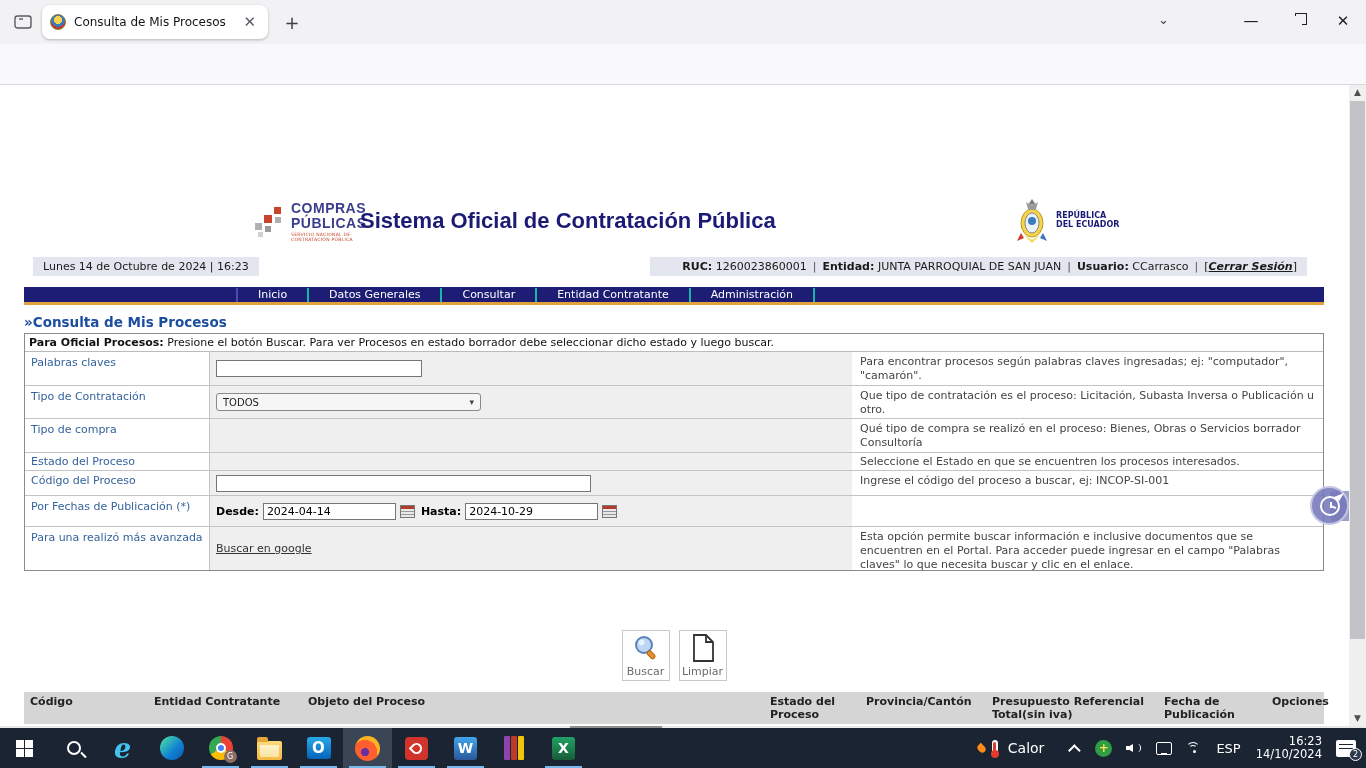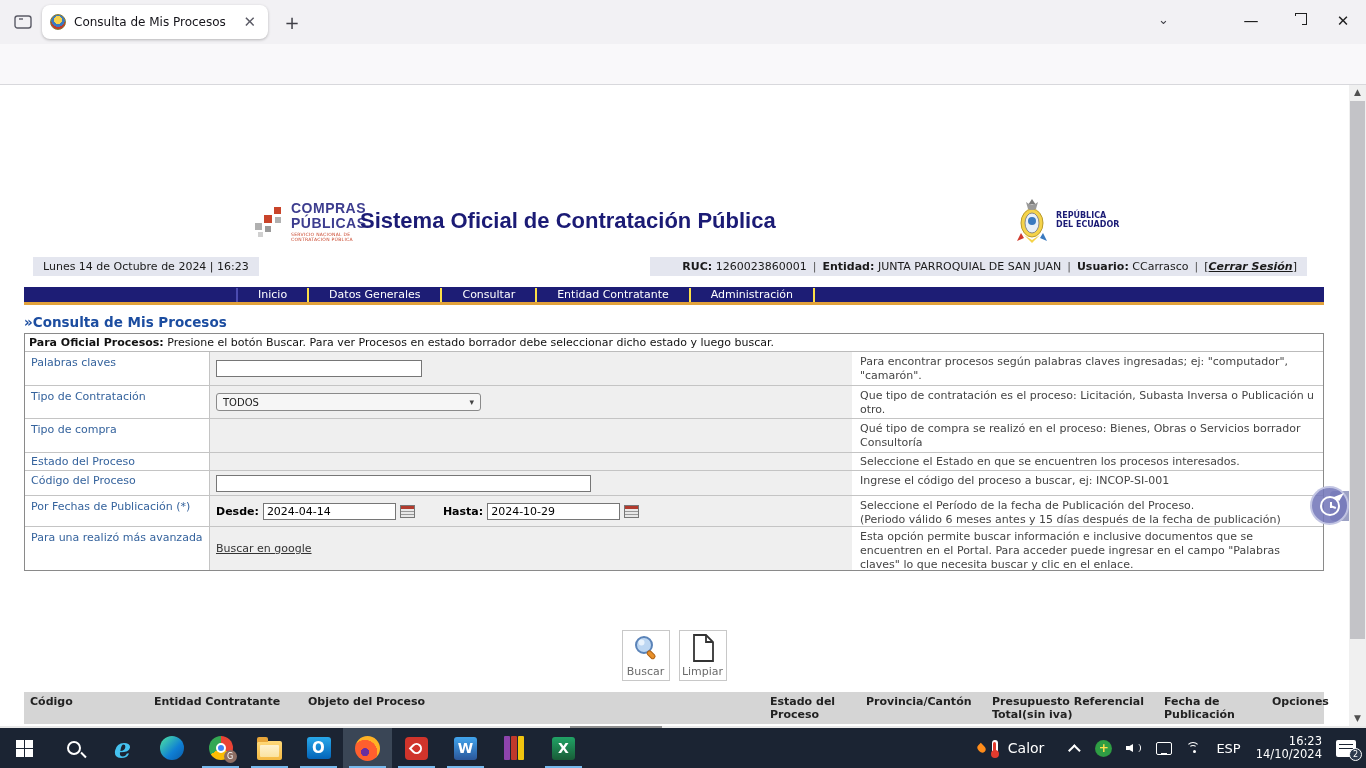--- a/index.html
+++ b/index.html
@@ -63,21 +63,21 @@
   .chip { position:absolute; top:172px; height:19px; background:#e4e6ef; font-size:11px; color:#1a1a1a;
           display:flex; align-items:center; padding:0 10px; }
   #chip-date { left:33px; }
   #chip-session { right:59px;padding-left:32px; }
   #chip-session b { font-weight:bold; }
   #chip-session .sep { margin:0 6px; color:#555; }
   #chip-session a { color:#1a1a1a; font-weight:bold; text-decoration:underline;font-style:italic; }
 
   #navbar { position:absolute; left:24px; top:202px; width:1300px; height:18px; background:#1d1d75;
             border-bottom:3px solid #e2a23b; display:flex; align-items:center; padding-left:212px; }
-  .nav-item { color:#fff; font-size:11px; padding:0 20px; border-right:2px solid #fde047; height:14px; line-height:14px; white-space:nowrap; }
+  .nav-item { color:#fff; font-size:11px; padding:0 20px; border-right:2px solid #14b8a6; height:14px; line-height:14px; white-space:nowrap; }
   .nav-item:first-child { border-left:2px solid #4b4bb0; }
 
   .page-title { position:absolute; left:24px; top:229px; width:1300px; font-size:13.5px; font-weight:bold;
                 color:#1c4da0; border-bottom:1px solid #3a5aa8; padding-bottom:3px; }
 
   #formbox { position:absolute; left:24px; top:248px; width:1300px; border:1px solid #8a8a8a; background:#fff; font-size:11px; }
   .instr { padding:2px 4px; color:#111; border-bottom:1px solid #bbb; }
   .frow { display:flex; border-bottom:1px solid #c4c4c4; }
   .frow:last-child { border-bottom:none; }
   .fl { width:185px; color:#35639d; padding:4px 6px; border-right:1px solid #c4c4c4; }
@@ -351,28 +351,24 @@
         </div>
       <div class="fh" style="padding-top:3px">Ingrese el código del proceso a buscar, ej: INCOP-SI-001</div>
     </div>
 
     <div class="frow" style="height:31px">
       <div class="fl">Por Fechas de Publicación (*)</div>
       <div class="ff">
         <span class="datelab">Desde:</span>
         <input class="txt" style="width: 133px;" value="2024-04-14">
         <span class="calico"></span>
-        <span class="datelab" style="margin-left:22px">Hasta:</span>
+        <span class="datelab" style="">Hasta:</span>
         <input class="txt" style="width: 133px;" value="2024-10-29">
         <span class="calico"></span>
       </div>
-      <div class="fh">
-          <div>Seleccione el Período de la fecha de Publicación del Proceso.</div>
-          <div>(Periodo válido 6 meses antes y 15 días después de la fecha de publicación)</div>
-        </div>
     </div>
 
     <div class="frow" style="height:43px">
       <div class="fl">Para una realizó más avanzada</div>
       <div class="ff">
           <a class="glink" href="#">Buscar en google</a>
         </div>
       <div class="fh">Esta opción permite buscar información e inclusive documentos que se encuentren en el Portal. Para acceder puede ingresar en el campo "Palabras claves" lo que necesita buscar y clic en el enlace.</div>
     </div>
   </div>

